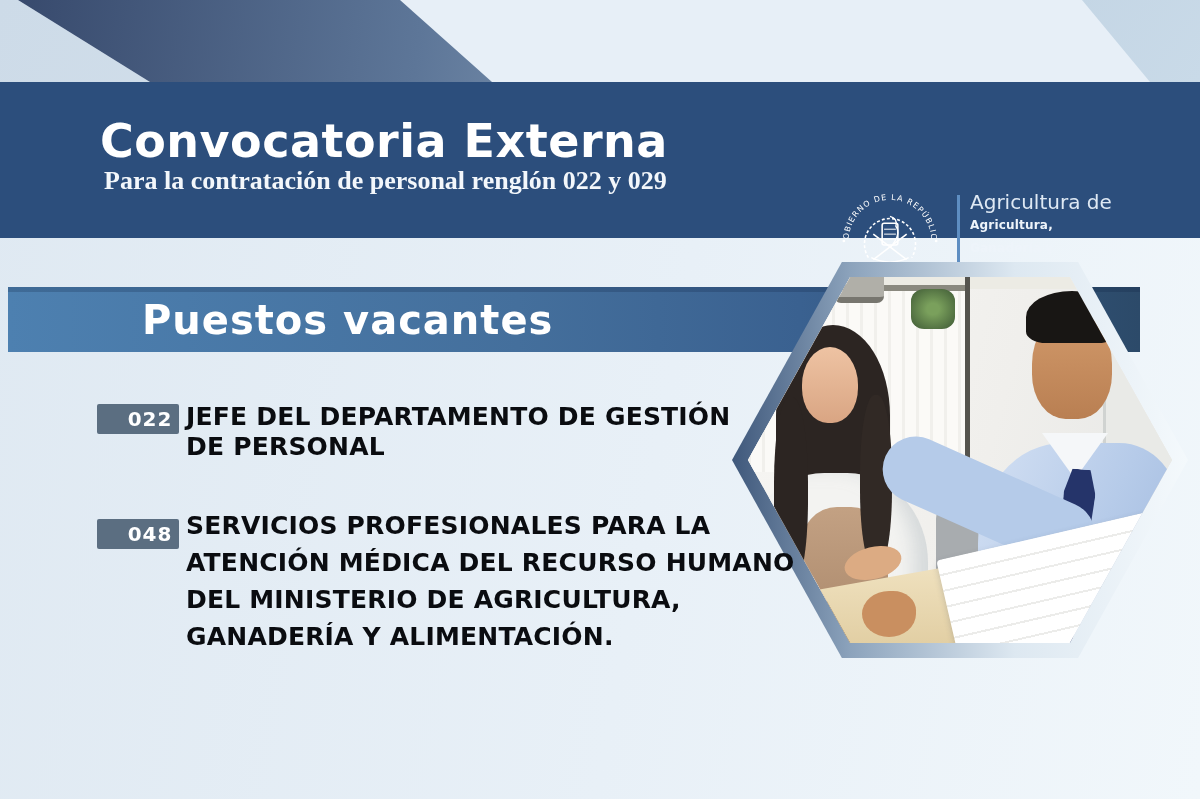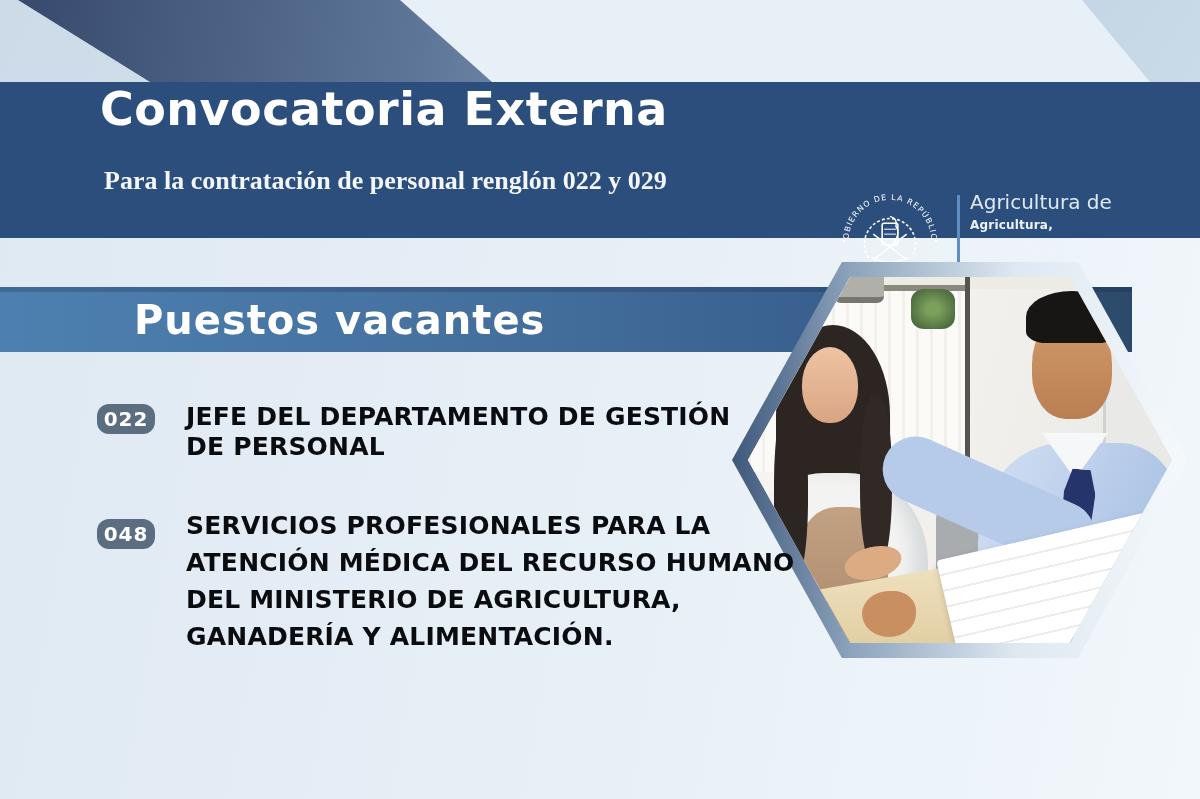--- a/index.html
+++ b/index.html
@@ -14,42 +14,42 @@
     clip-path:polygon(18px 0,400px 0,492px 82px,150px 82px);
     background:linear-gradient(97deg,#36486b 0%,#5d7698 35%,#93a9c0 65%,#c8d6e4 100%);}
   .deco-left-lite{position:absolute;inset:0;
     clip-path:polygon(0 0,18px 0,150px 82px,0 82px);
     background:linear-gradient(120deg,#cddbe8,#dbe6f0);}
   .deco-right{position:absolute;inset:0;
     clip-path:polygon(1082px 0,1200px 0,1200px 82px,1150px 82px);
     background:linear-gradient(125deg,#d8e6f0 0%,#bccfe0 60%,#c9daE8 100%);}
   
   .header-band{position:absolute;left:0;top:82px;width:1200px;height:156px;background:#2c4e7c;}
-  .header-title{position:absolute;left:100px;top:0;color:#ffffff;font-weight:bold;
+  .header-title{position:absolute;left:100px;top:32px;color:#ffffff;font-weight:bold;
     font-size:46px;letter-spacing:.5px;white-space:nowrap;}
   .header-subtitle{position:absolute;left:104px;top:84px;color:#f3f7fb;
     font-family:Liberation Serif, serif;font-weight:700;font-size:26px;letter-spacing:0;white-space:nowrap;}
   
   .logo{position:absolute;left:836px;top:100px;width:320px;height:120px;}
   .seal{position:absolute;left:0;top:5px;width:108px;height:108px;}
   .logo-sep{position:absolute;left:121px;top:13px;width:3px;height:91px;background:#5e8ec2;}
   .ministry{position:absolute;left:134px;top:9px;color:#eef4fa;line-height:23px;}
   .ministry .m1{font-size:20px;font-weight:400;color:#dfe9f4;}
   .ministry .mb{font-size:12px;font-weight:bold;letter-spacing:.2px;}
   
-  .section-band{position:absolute;left:0;top:287px;width:1132px;height:65px;
+  .section-band{position:absolute;left:8px;top:287px;width:1132px;height:65px;
     background:linear-gradient(90deg,#4d80b0 0%,#446f9c 45%,#3a6190 70%,#2c4a69 100%);}
   .section-band::before{content:"";position:absolute;left:0;top:0;width:100%;height:5px;
     background:rgba(12,34,66,.22);}
   .section-title{position:absolute;left:134px;top:0;height:65px;line-height:66px;color:#ffffff;
     font-size:40px;font-weight:bold;letter-spacing:1px;white-space:nowrap;}
   
   .vacancy{position:absolute;z-index:5;}
   .v-badge{position:absolute;width:58px;height:30px;background:#5b6e81;color:#ffffff;
-    font-size:20px;font-weight:bold;text-align:center;line-height:30px;letter-spacing:1px;border-radius:12px;}
+    font-size:20px;font-weight:bold;text-align:center;line-height:30px;letter-spacing:1px;border-radius:2px;padding-left:24px;}
   .v-title{position:absolute;left:75px;top:0;width:660px;color:#0a0c10;font-weight:bold;
     font-size:25px;letter-spacing:.2px;white-space:pre-line;margin-left:14px;}
   .v1{left:97px;top:403px;}
   .v1 .v-badge{top:1px;}
   .v1 .v-title{top:-1px;line-height:30px;}
   .v2{left:97px;top:517px;}
   .v2 .v-badge{top:2px;}
   .v2 .v-title{top:-10px;line-height:37px;}
   
   .hex-outer{position:absolute;left:732px;top:262px;width:456px;height:396px;z-index:2;

